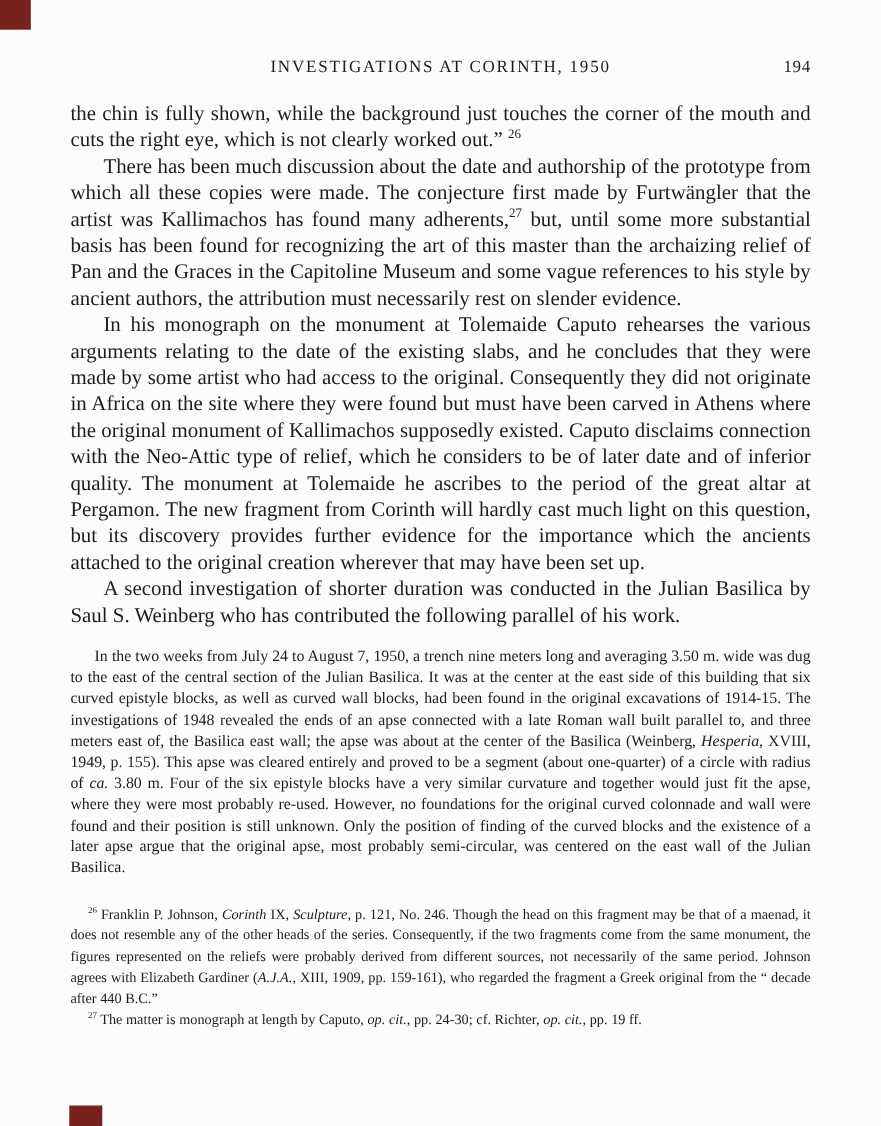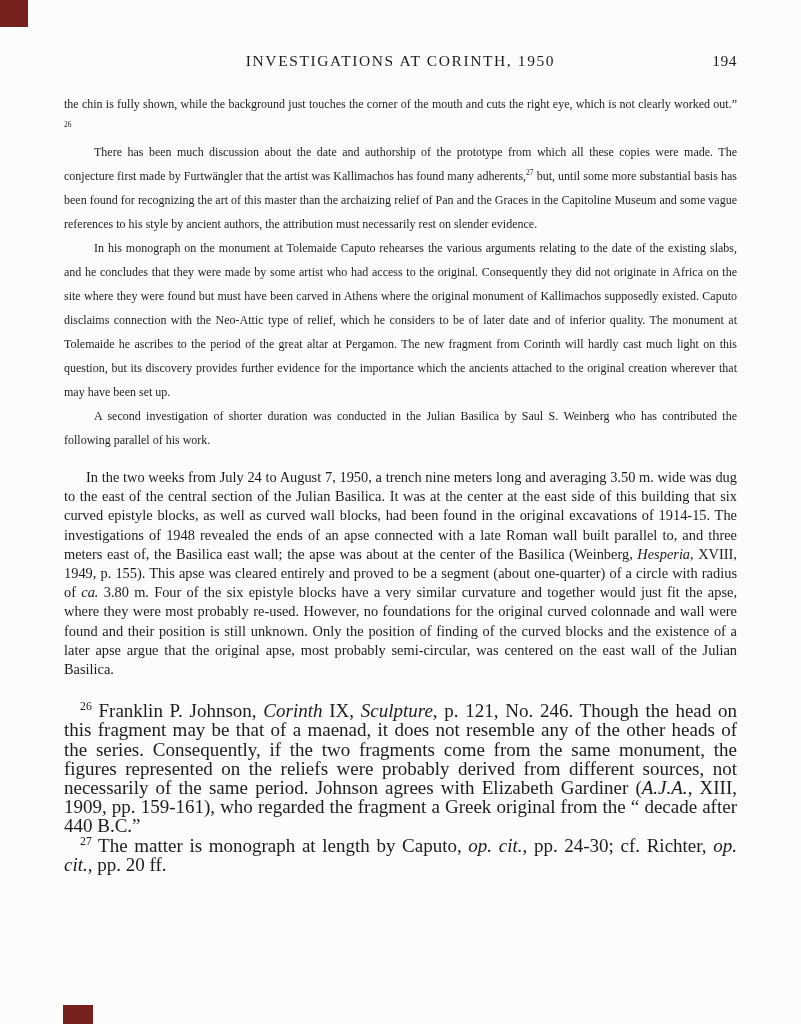--- a/index.html
+++ b/index.html
@@ -29,33 +29,33 @@
     position: absolute;
     right: 0;
     top: 0;
     letter-spacing: 0.5px;
   }
   section p {
     margin: 0;
     text-align: justify;
   }
   .body-text {
-    font-size: 12px;
+    font-size: 19px;
     line-height: 24px;
   }
   .body-text p.indent { text-indent: 30px; }
   .excerpt {
     margin-top: 16px;
     font-size: 14.4px;
     line-height: 19.2px;
   }
   .excerpt p.indent { text-indent: 22px; font-family: Liberation Serif, serif; }
   .footnotes {
     margin-top: 22px;
-    font-size: 19px;
+    font-size: 13px;
     line-height: 19.2px;
   }
   .footnotes p { text-indent: 16px; }
   sup {
     font-size: 62%;
     line-height: 0;
     vertical-align: super;
   }
   .mark {
     position: absolute;
@@ -87,18 +87,18 @@
         <p class="indent"><span>In his monograph on the monument at Tolemaide Caputo rehearses the various arguments relating to the date of the existing slabs, and he concludes that they were made by some artist who had access to the original.  Consequently they did not originate in Africa on the site where they were found but must have been carved in Athens where the original monument of Kallimachos supposedly existed.  Caputo disclaims connection with the Neo-Attic type of relief, which he considers to be of later date and of inferior quality.  The monument at Tolemaide he ascribes to the period of the great altar at Pergamon.  The new fragment from Corinth will hardly cast much light on this question, but its discovery provides further evidence for the importance which the ancients attached to the original creation wherever that may have been set up.</span></p>
         <p class="indent"><span>A second investigation of shorter duration was conducted in the Julian Basilica by Saul S. Weinberg who has contributed the following parallel of his work.</span></p>
       </section>
 
     <section class="excerpt">
         <p class="indent"><span>In the two weeks from July 24 to August 7, 1950, a trench nine meters long and averaging 3.50 m. wide was dug to the east of the central section of the Julian Basilica.  It was at the center at the east side of this building that six curved epistyle blocks, as well as curved wall blocks, had been found in the original excavations of 1914-15.  The investigations of 1948 revealed the ends of an apse connected with a late Roman wall built parallel to, and three meters east of, the Basilica east wall; the apse was about at the center of the Basilica (Weinberg, </span><i>Hesperia</i><span>, XVIII, 1949, p. 155).  This apse was cleared entirely and proved to be a segment (about one-quarter) of a circle with radius of </span><i>ca.</i><span> 3.80 m.  Four of the six epistyle blocks have a very similar curvature and together would just fit the apse, where they were most probably re-used.  However, no foundations for the original curved colonnade and wall were found and their position is still unknown.  Only the position of finding of the curved blocks and the existence of a later apse argue that the original apse, most probably semi-circular, was centered on the east wall of the Julian Basilica.</span></p>
       </section>
 
     <section class="footnotes">
         <p class="indent"><sup>26</sup><span> Franklin P. Johnson, </span><i>Corinth</i><span> IX, </span><i>Sculpture</i><span>, p. 121, No. 246.  Though the head on this fragment may be that of a maenad, it does not resemble any of the other heads of the series. Consequently, if the two fragments come from the same monument, the figures represented on the reliefs were probably derived from different sources, not necessarily of the same period.  Johnson agrees with Elizabeth Gardiner (</span><i>A.J.A.</i><span>, XIII, 1909, pp. 159-161), who regarded the fragment a Greek original from the “ decade after 440 B.C.”</span></p>
-        <p class="indent"><sup>27</sup><span> The matter is monograph at length by Caputo, </span><i>op. cit.</i><span>, pp. 24-30; cf. Richter, </span><i>op. cit.</i><span>, pp. 20 ff.</span></p>
+        <p class="indent"><sup>27</sup><span> The matter is monograph at length by Caputo, </span><i>op. cit.</i><span>, pp. 24-30; cf. Richter, </span><i>op. cit.</i><span>, pp. 19 ff.</span></p>
       </section>
   </div>
 
   <div class="mark bottom" style="background: rgb(120, 34, 31);"></div>
 </div>
 
 </body></html>

